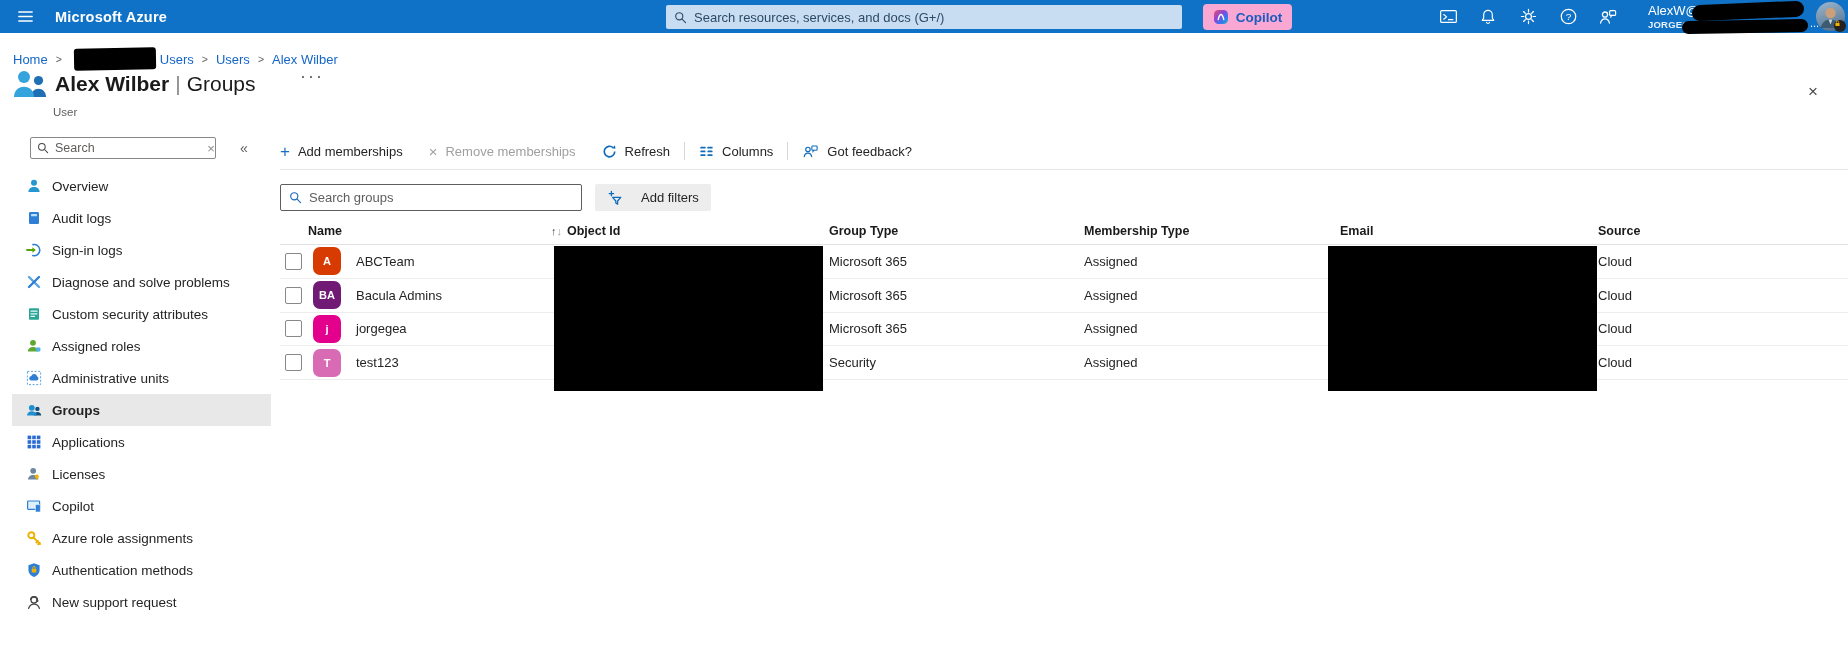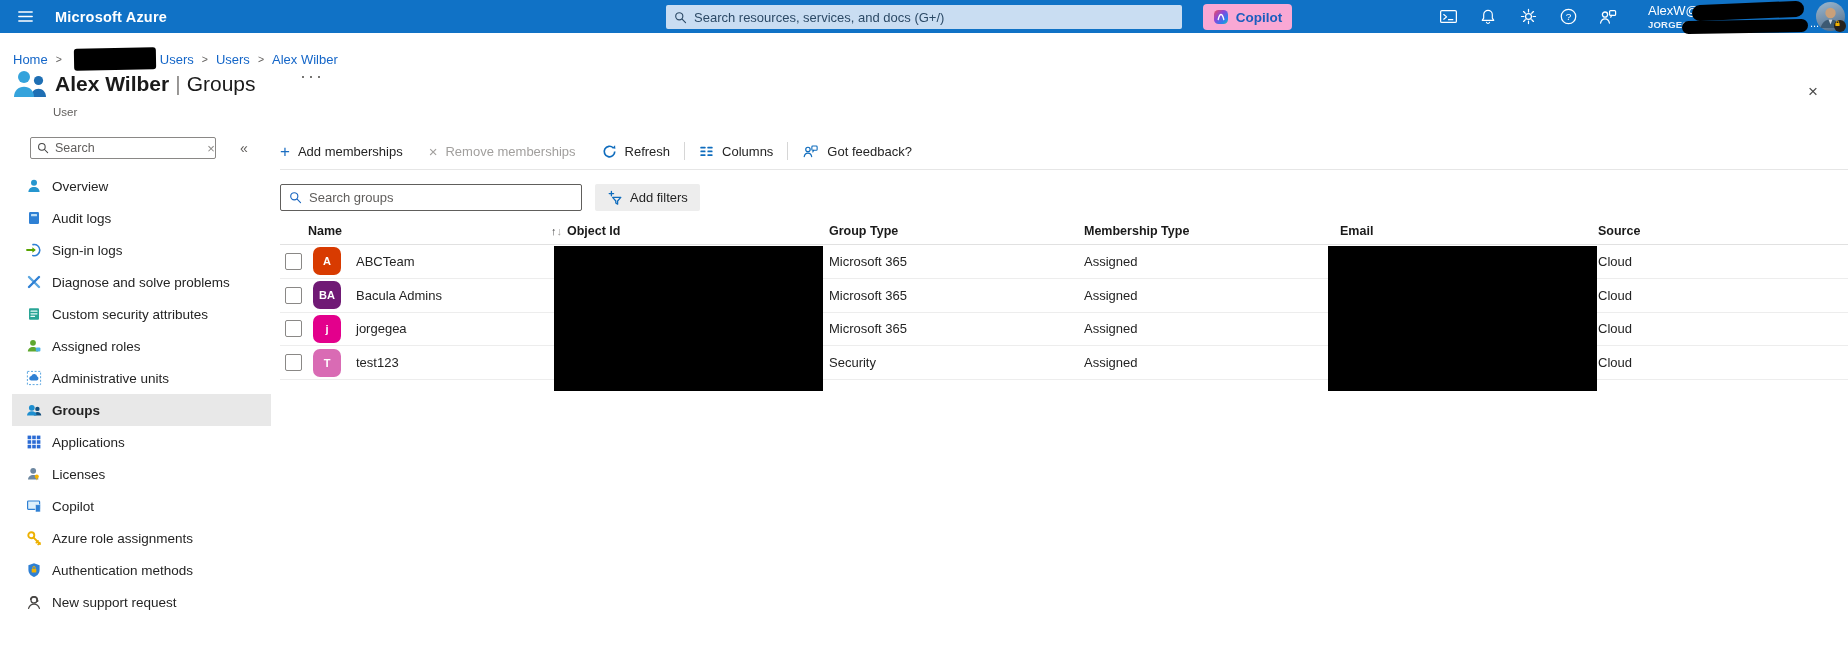--- a/index.html
+++ b/index.html
@@ -65,21 +65,21 @@
   .tb-btn .glyph-add { color: #1b6ec2; font-size: 17px; font-weight: 400; line-height: 1; }
   .tb-btn.disabled { color: #a19f9d; cursor: default; }
   .tb-btn.disabled .glyph-x { color: #a19f9d; font-size: 15px; line-height: 1; }
   .tb-divider { width: 1px; height: 18px; background: #d6d6d6; margin: 0 14px 0 -12px; }
   .toolbar-rule { position: absolute; left: 0; top: 32px; width: 1568px; height: 1px; background: #e6e6e6; }
 
   .filter-row { position: absolute; left: 0; top: 47px; display: flex; align-items: center; }
   .groups-search { width: 302px; height: 27px; border: 1px solid #605e5c; border-radius: 2px; display: flex; align-items: center; padding: 0 8px; gap: 7px; background: #fff; }
   .groups-search input { flex: 1; border: 0; outline: none; font-size: 13px; color: #242424; font-family: "Liberation Sans", sans-serif; }
   .groups-search input::placeholder { color: #605e5c; opacity: 1; }
-  .add-filters { margin-left: 13px; height: 27px; padding: 0 12px; border: 0; border-radius: 2px; background: #ededed; display: flex; align-items: center; gap: 7px; font-size: 13px; color: #242424; cursor: pointer; font-family: "Liberation Sans", sans-serif; }
+  .add-filters { margin-left: 13px; height: 27px; padding: 0 12px; border: 0; border-radius: 2px; background: #ededed; display: flex; align-items: center; gap: 18px; font-size: 13px; color: #242424; cursor: pointer; font-family: "Liberation Sans", sans-serif; }
 
   .grid-header { position: absolute; left: 0; top: 81px; width: 1568px; height: 27px; display: grid; grid-template-columns: 28px 259px 262px 255px 256px 258px 250px; align-items: center; border-bottom: 1px solid #e1e1e1; font-size: 12.5px; font-weight: 600; color: #1a1a1a; }
   .hdr-name-cell { display: flex; align-items: center; justify-content: space-between; padding-right: 5px; cursor: pointer; }
   .sort-arrows { font-weight: 400; font-size: 11px; color: #4a4a4a; }
   .sort-arrows .dn { color: #a19f9d; }
   .hdr-cell { cursor: pointer; }
 
   .grid-rows { position: absolute; left: 0; top: 108px; width: 1568px; }
   .grid-row { height: 33.75px; display: grid; grid-template-columns: 33px 43px 211px 262px 255px 256px 258px 250px; align-items: center; border-bottom: 1px solid #ededed; font-size: 13px; color: #242424; }
   .row-check { width: 17px; height: 17px; border: 1px solid #8a8886; border-radius: 2px; background: #fff; margin-left: 5px; cursor: pointer; }

